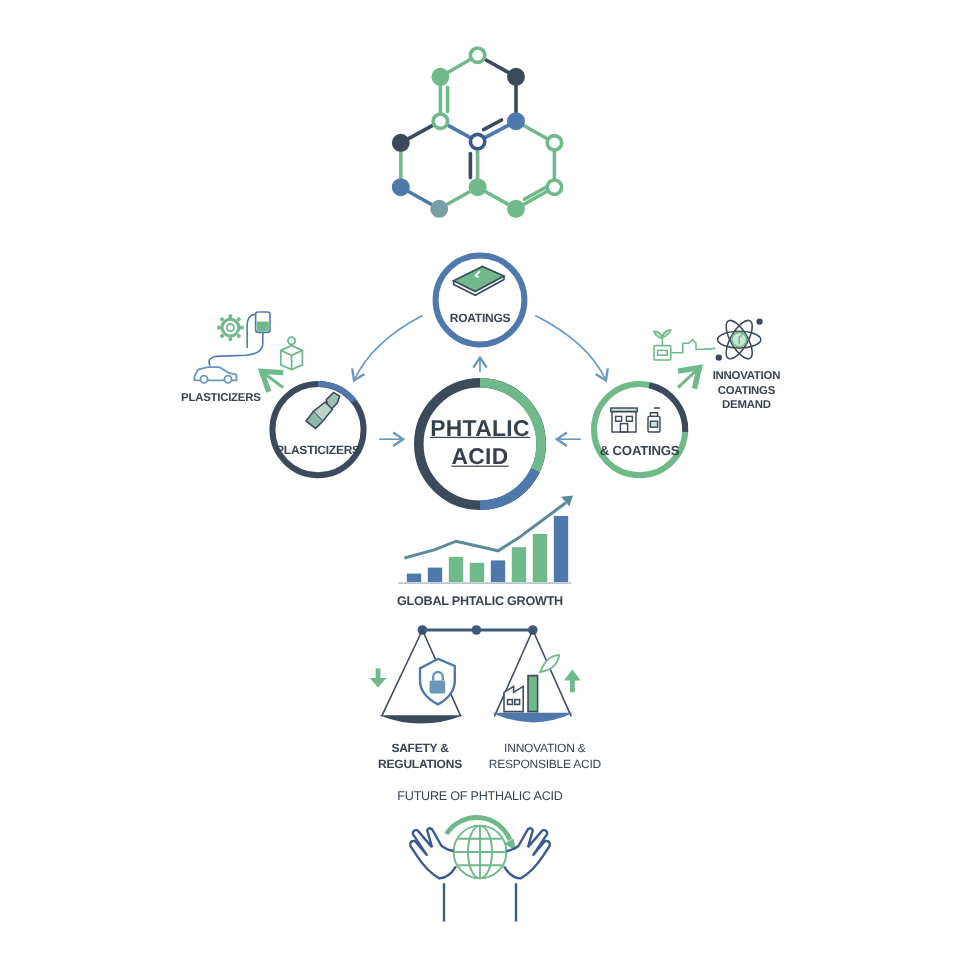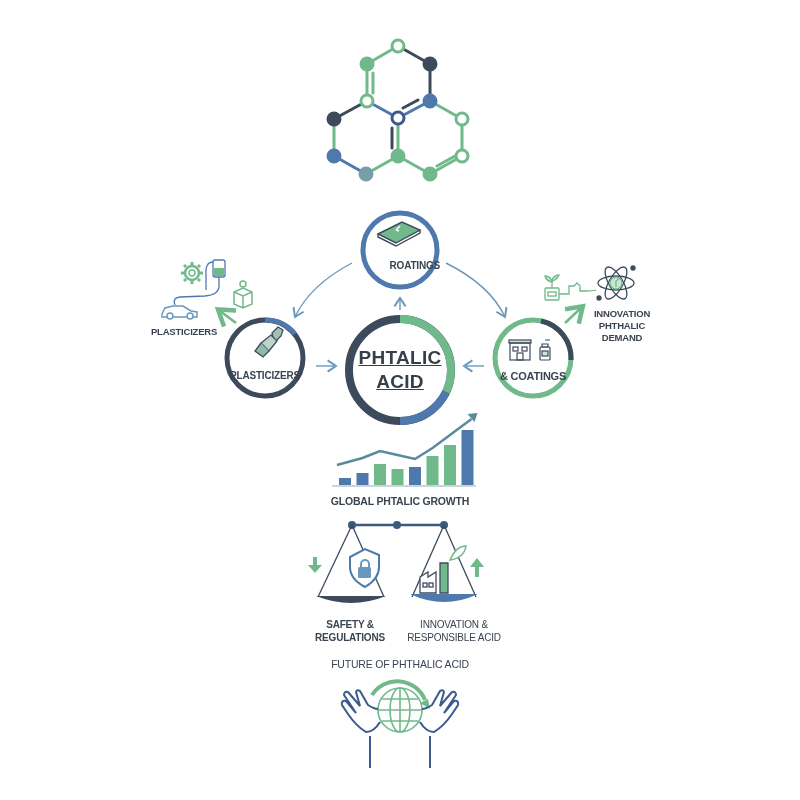--- a/index.html
+++ b/index.html
@@ -69,21 +69,21 @@
 </svg>
 
 <svg width="800" height="800" style="pointer-events:none">
   <circle cx="400" cy="250" r="37" fill="#fff" stroke="#4f79ad" stroke-width="5"></circle>
   <g>
     <path d="M378 234 L402 222 L420 230 L396 243 Z" fill="#6fb98a" stroke="#3c4a5c" stroke-width="1.4"></path>
     <path d="M378 234 L378 237 L396 246 L420 233 L420 230" fill="none" stroke="#3c4a5c" stroke-width="1.4"></path>
     <path d="M396 230 l4 -4 m-4 4 l3 1" stroke="#fff" stroke-width="1.5" fill="none"></path>
   </g>
 </svg>
-<div class="label" style="left:360px; top:259px; width:80px; font-size:10px;text-align:right;">ROATINGS</div>
+<div class="label" style="left:360px; top:259px; width:80px; font-size:10px;">ROATINGS</div>
 
 <svg width="800" height="800" style="pointer-events:none">
   <circle cx="265" cy="358" r="38" fill="#fff" stroke="#3c4a5c" stroke-width="5"></circle>
   <path d="M265 320 A38 38 0 0 1 295 334" fill="none" stroke="#4f79ad" stroke-width="5"></path>
   <g>
     <path d="M272 333 l6 -6 l5 3 l-2 6 l-7 7 z" fill="#9fc1b0" stroke="#3c4a5c" stroke-width="1.3"></path>
     <path d="M261 343 l10 -8 l6 6 l-8 10 z" fill="#bcd3c8" stroke="#3c4a5c" stroke-width="1.3"></path>
     <path d="M261 343 l-6 8 l8 6 l6 -6" fill="#8fb8a6" stroke="#3c4a5c" stroke-width="1.3"></path>
   </g>
 </svg>
@@ -162,21 +162,21 @@
     <ellipse cx="616" cy="283" rx="18" ry="7" transform="rotate(60 616 283)"></ellipse>
     <ellipse cx="616" cy="283" rx="18" ry="7" transform="rotate(-60 616 283)"></ellipse>
     <circle cx="616" cy="283" r="6" fill="#cde4d6" stroke="#6fb98a"></circle>
     <path d="M616 287 v-6 q3 -2 3 -3" stroke="#6fb98a"></path>
     <circle cx="633" cy="268" r="2" fill="#3c4a5c"></circle>
     <circle cx="599" cy="298" r="2" fill="#3c4a5c"></circle>
   </g>
 </svg>
 <div class="label" style="left:582px; top:308px; width:80px; font-size:9.5px; line-height:12px;">
   <div>INNOVATION</div>
-  <div>PHTHALIC</div>
+  <div>COATINGS</div>
   <div>DEMAND</div>
 </div>
 
 <svg id="growth-chart" width="800" height="800" style="pointer-events:none">
   <g id="bars">
       <rect x="339" y="478" width="12" height="7" fill="#4f79ad"></rect>
       <rect x="356.5" y="473" width="12" height="12" fill="#4f79ad"></rect>
       <rect x="374" y="464" width="12" height="21" fill="#6fb98a"></rect>
       <rect x="391.5" y="469" width="12" height="16" fill="#6fb98a"></rect>
       <rect x="409" y="467" width="12" height="18" fill="#4f79ad"></rect>

